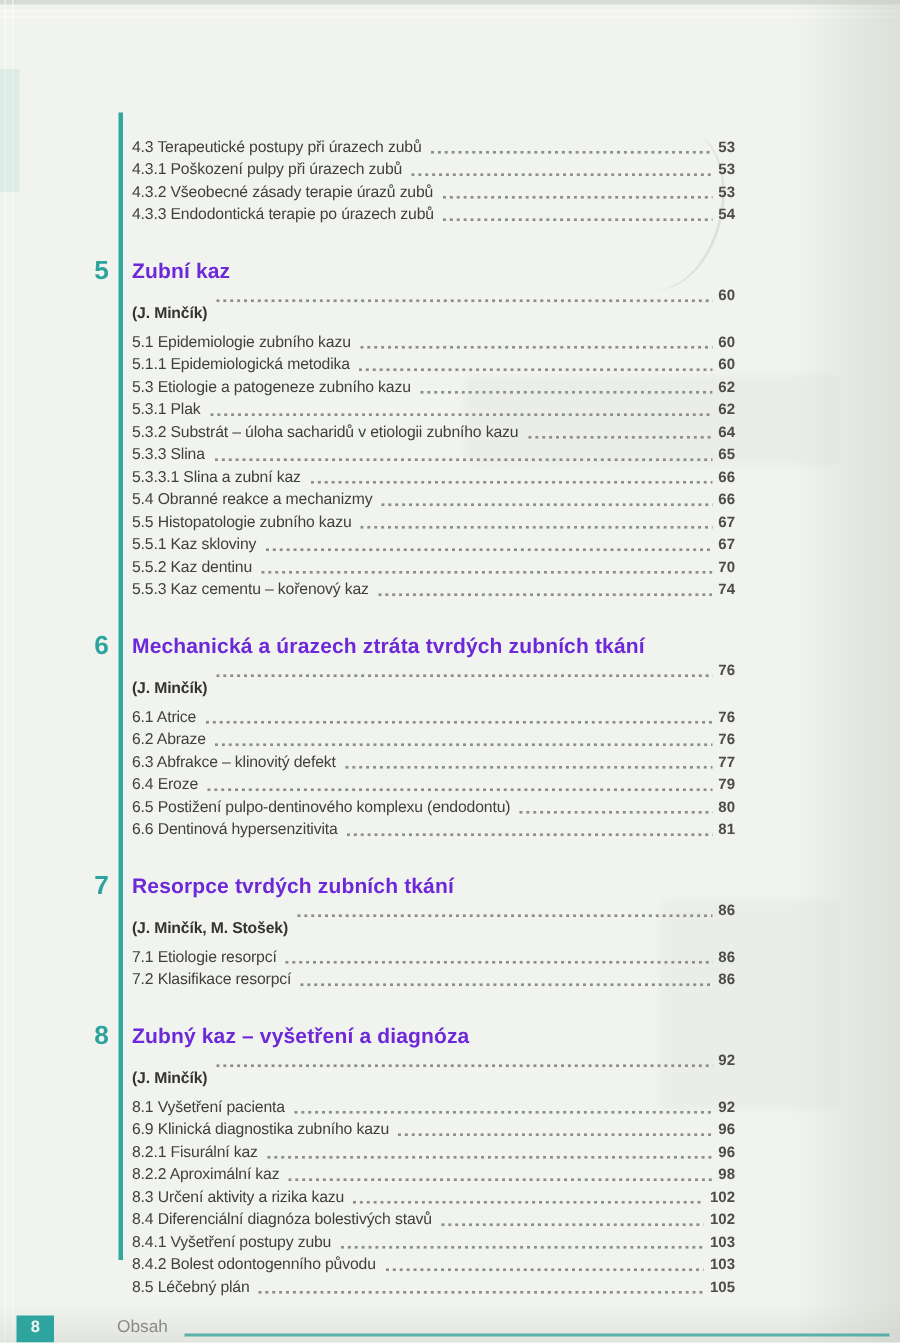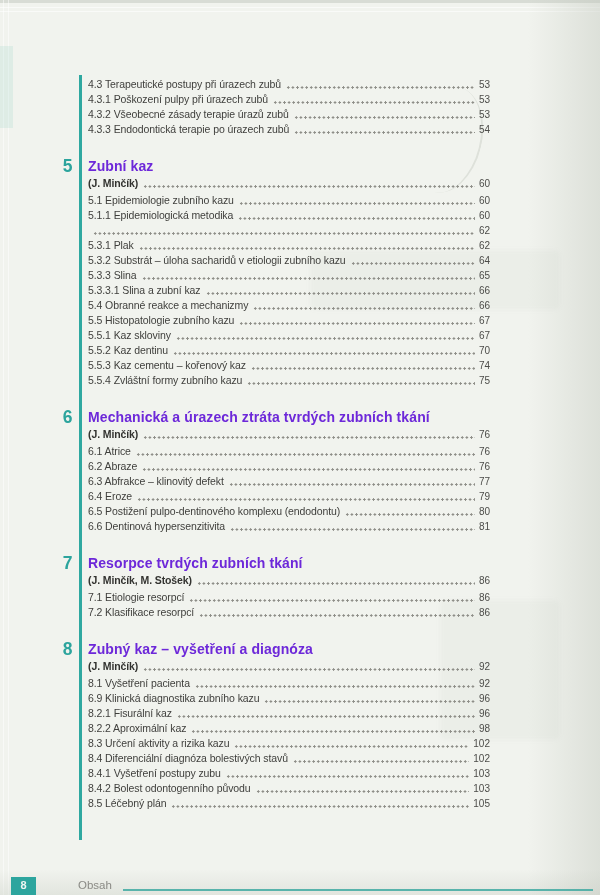--- a/index.html
+++ b/index.html
@@ -42,30 +42,30 @@
   .chapter-title {
     margin:0; font-size:14px; line-height:19px; font-weight:bold;
     color:#6d28d9; letter-spacing:0.1px; white-space:nowrap;
   }
 
   .row { display:flex; height:15px; }
   .label {
     font-size:10.5px; line-height:15px; color:#3f3f3c;
     white-space:nowrap; letter-spacing:-0.1px;
   }
-  .author-row .label { font-weight:bold; color:#333330; }
+  .author-row .label { font-weight:bold; color:#333330;margin-top:12px; }
   .leader {
     flex:1 1 auto; margin:0 4px 0 5px;
     background-image: radial-gradient(circle, #8e8e88 1px, rgba(142,142,136,0) 1.2px);
     background-size: 4.6px 3px;
     background-repeat: repeat-x;
     background-position: 0 9px;
   }
-  .pagenum { font-size:10px; line-height:15px; color:#4c4c49; }
-  .entries { margin-top:2px; }
+  .pagenum { font-size:10px; line-height:15px; color:#4c4c49;font-weight:bold; }
+  .entries { margin-top:16px; }
 
   
   .footer-badge {
     position:absolute; left:11px; top:877px; width:25px; height:18px;
     background:#2da59e; color:#eef5f2; font-size:11px; font-weight:bold;
     text-align:center; line-height:17px;
   }
   .footer-label { position:absolute; left:78px; top:879px; font-size:11.5px; color:#8a8a85; }
   .footer-rule  { position:absolute; left:123px; top:889px; width:470px; height:1.5px; background:rgba(63,169,161,0.85); }
 </style>
@@ -124,20 +124,21 @@
           <span class="label">5.1 Epidemiologie zubního kazu</span>
           <span class="leader"></span>
           <span class="pagenum">60</span>
         </div>
         <div class="row entry-row">
           <span class="label">5.1.1 Epidemiologická metodika</span>
           <span class="leader"></span>
           <span class="pagenum">60</span>
         </div>
         <div class="row entry-row">
+          <span class="label">5.3 Etiologie a patogeneze zubního kazu</span>
           <span class="leader"></span>
           <span class="pagenum">62</span>
         </div>
         <div class="row entry-row">
           <span class="label">5.3.1 Plak</span>
           <span class="leader"></span>
           <span class="pagenum">62</span>
         </div>
         <div class="row entry-row">
           <span class="label">5.3.2 Substrát – úloha sacharidů v etiologii zubního kazu</span>
@@ -171,25 +172,20 @@
         </div>
         <div class="row entry-row">
           <span class="label">5.5.2 Kaz dentinu</span>
           <span class="leader"></span>
           <span class="pagenum">70</span>
         </div>
         <div class="row entry-row">
           <span class="label">5.5.3 Kaz cementu – kořenový kaz</span>
           <span class="leader"></span>
           <span class="pagenum">74</span>
-        </div>
-        <div class="row entry-row">
-          <span class="label">5.5.4 Zvláštní formy zubního kazu</span>
-          <span class="leader"></span>
-          <span class="pagenum">75</span>
         </div>
       </div>
     </section>
     <section class="toc-section">
       <span class="chapter-num">6</span>
       <h2 class="chapter-title">Mechanická a úrazech ztráta tvrdých zubních tkání</h2>
       <div class="row author-row">
         <span class="label">(J. Minčík)</span>
         <span class="leader"></span>
         <span class="pagenum">76</span>

